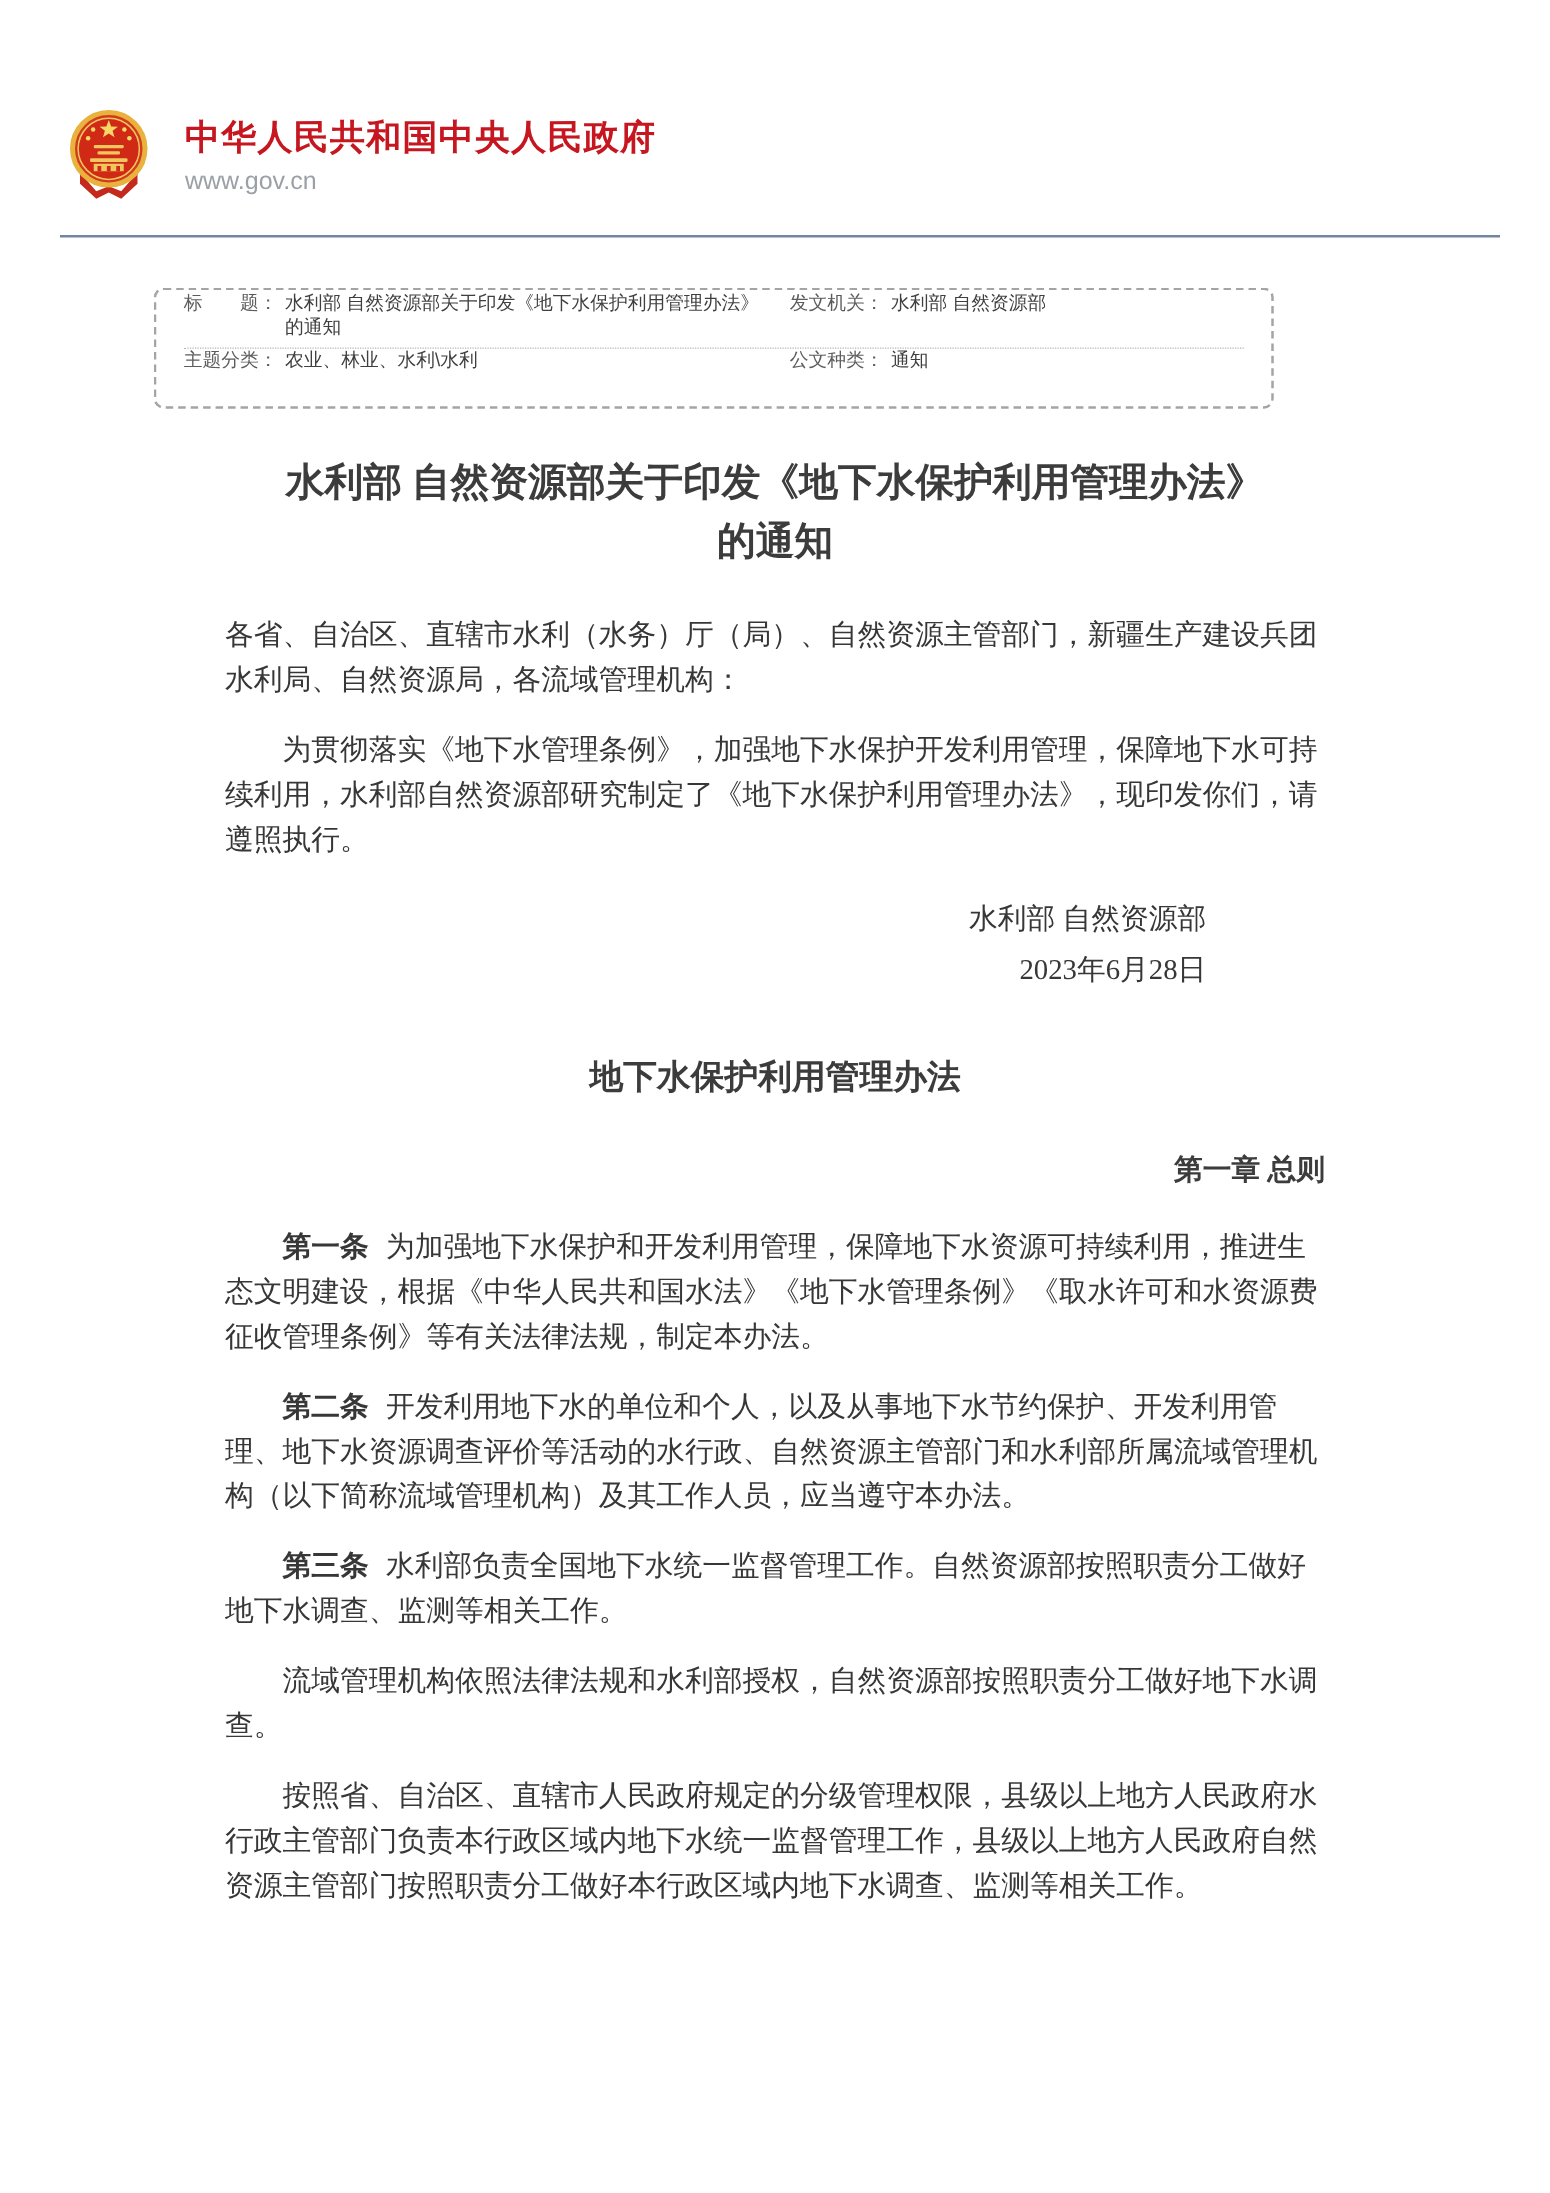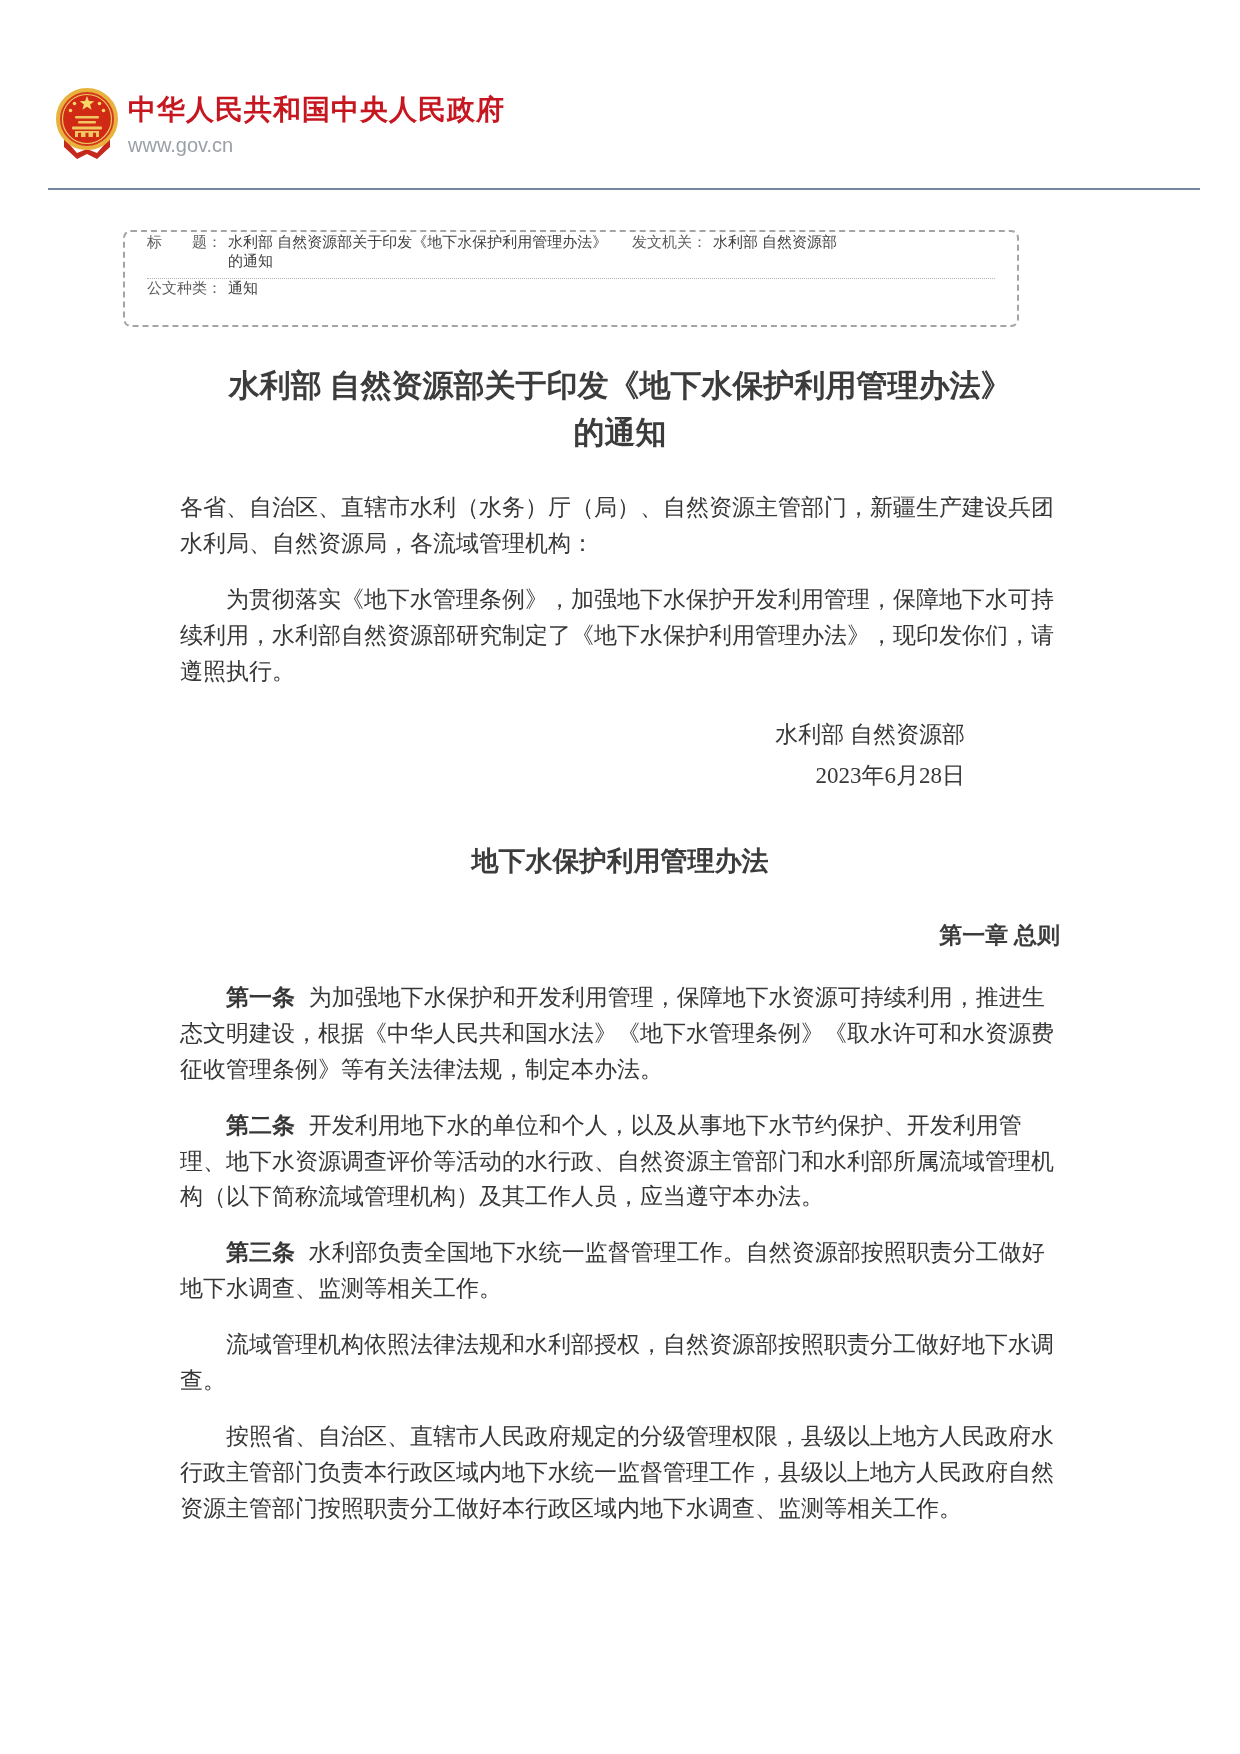--- a/index.html
+++ b/index.html
@@ -7,21 +7,21 @@
     width: 1240px;
     min-height: 1754px;
     margin: 0 auto;
     background: #fff;
     position: relative;
     overflow: hidden;
   }
 
   
   .site-header { padding: 88px 40px 0 55px; }
-  .logo { display: flex; align-items: center; gap: 9px; text-decoration: none; cursor: pointer; }
+  .logo { display: flex; align-items: center; gap: 29px; text-decoration: none; cursor: pointer; }
   .emblem { width: 64px; height: 72px; flex: 0 0 auto; display: block; }
   .logo-text { display: flex; flex-direction: column; }
   .site-title {
     font-family: "Liberation Sans", "DejaVu Sans", sans-serif;
     font-size: 28px; font-weight: 700; letter-spacing: 1px;
     color: #c6161f;
   }
   .site-url {
     font-family: "Liberation Sans", "DejaVu Sans", sans-serif;
     font-size: 20px; color: #9aa0a6; margin-top: 5px;
@@ -140,20 +140,24 @@
       <div class="meta-cell left">
         <span class="meta-label">标　　题：</span>
         <span class="meta-value">水利部 自然资源部关于印发《地下水保护利用管理办法》的通知</span>
       </div>
       <div class="meta-cell right">
         <span class="meta-label">发文机关：</span>
         <span class="meta-value">水利部 自然资源部</span>
       </div>
     </div>
     <div class="meta-row">
+      <div class="meta-cell left">
+        <span class="meta-label">主题分类：</span>
+        <span class="meta-value">农业、林业、水利\水利</span>
+      </div>
       <div class="meta-cell right">
         <span class="meta-label">公文种类：</span>
         <span class="meta-value">通知</span>
       </div>
     </div>
   </section>
 
   <main class="content">
     <h1 class="doc-title">水利部 自然资源部关于印发《地下水保护利用管理办法》的通知</h1>
 

